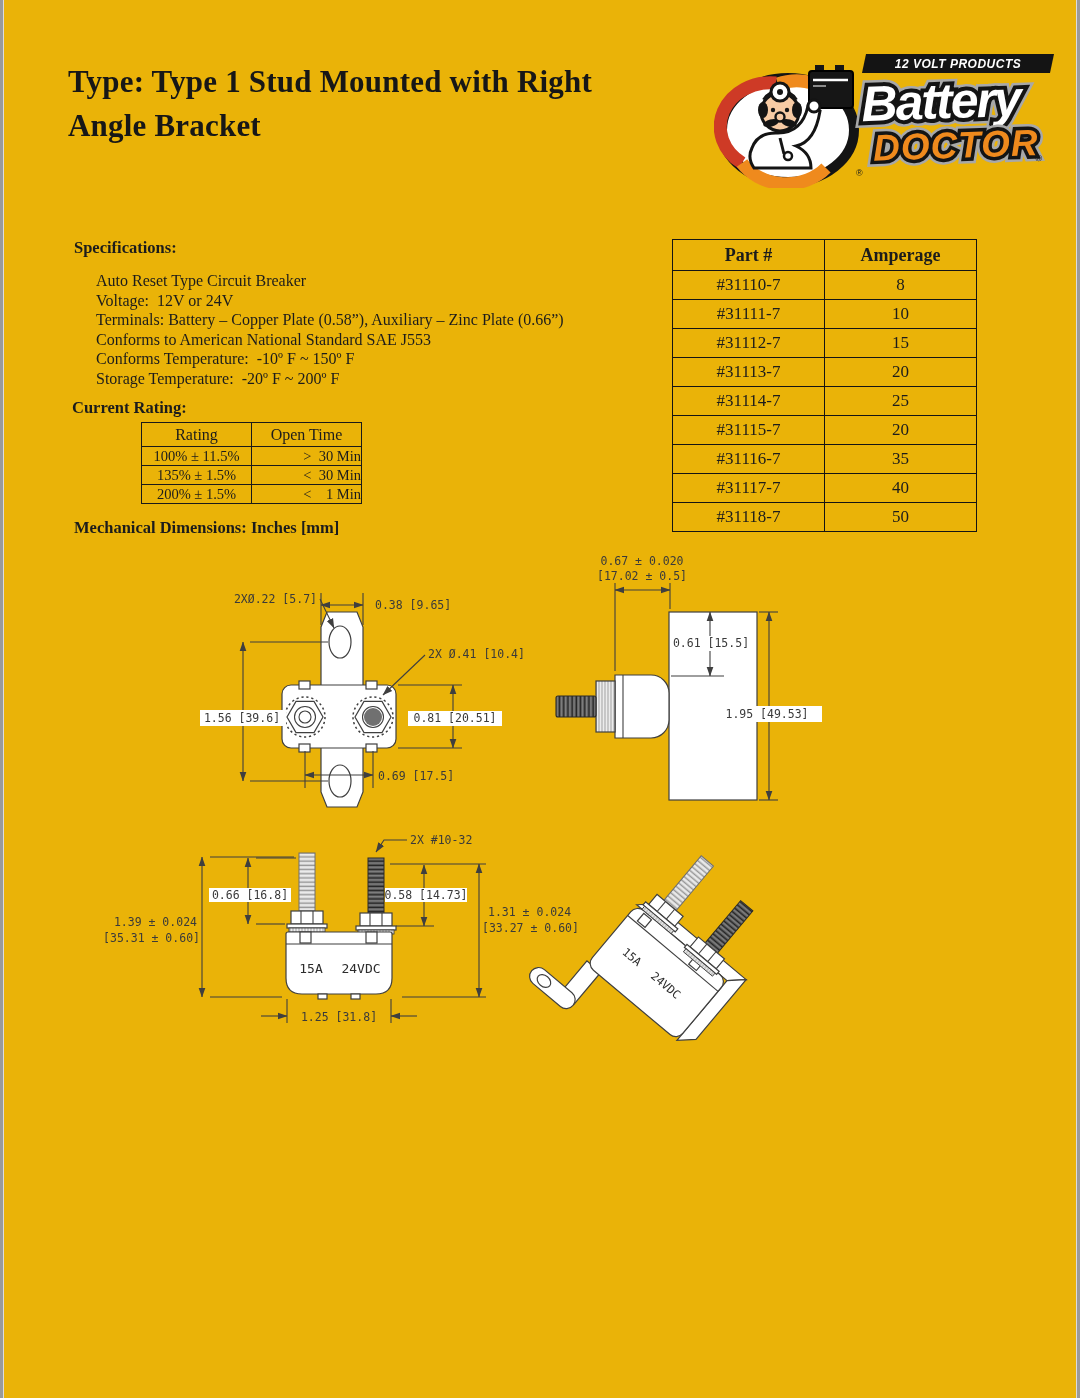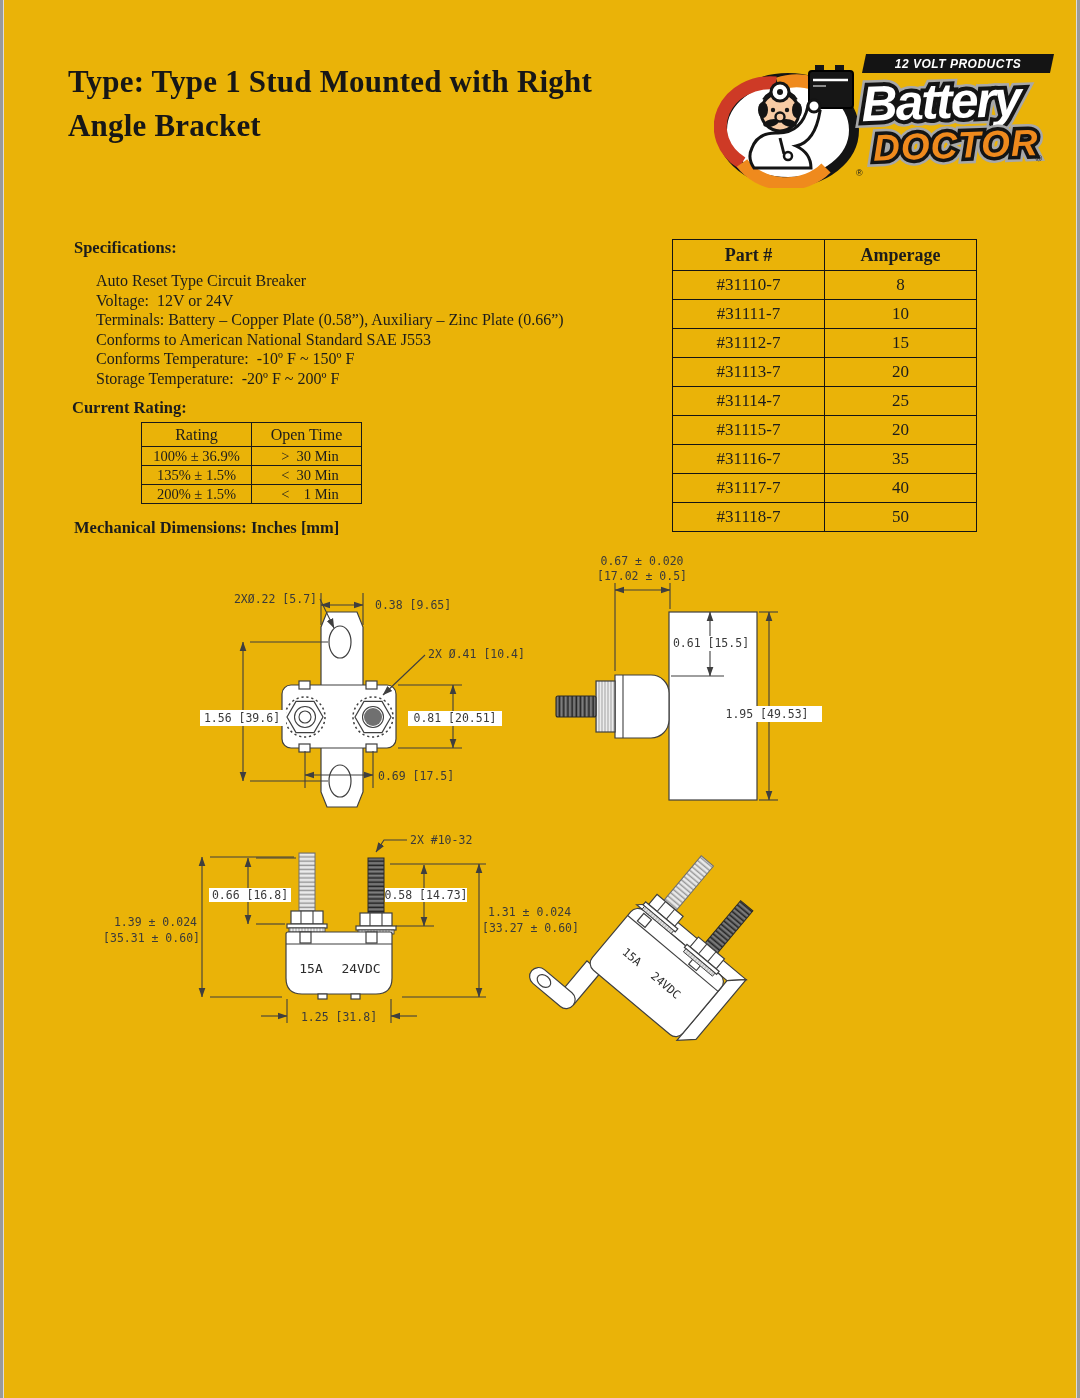--- a/index.html
+++ b/index.html
@@ -20,21 +20,21 @@
   .specs .items{margin-left:22px;margin-top:13px;}
   .specs .items div{white-space:pre;line-height:19.5px;}
   .cr-hd{position:absolute;left:68px;top:398px;font-weight:bold;font-size:16.5px;}
   
   table{border-collapse:collapse;}
   .rating-table{position:absolute;left:137px;top:422px;}
   .rating-table th,.rating-table td{border:1.4px solid #1a1a1a;padding:0;}
   .rating-table th{width:109px;height:23px;font-weight:normal;font-size:16px;text-align:center;}
   .rating-table td{height:18px;font-size:14.5px;}
   .rating-table td.c1{text-align:center;}
-  .rating-table td.c2{text-align:center;padding-left:7px;white-space:pre;}
+  .rating-table td.c2{text-align:right;padding-left:7px;white-space:pre;}
   .parts-table{position:absolute;left:668px;top:239px;}
   .parts-table th,.parts-table td{border:1.6px solid #141414;text-align:center;padding:0;}
   .parts-table th{width:151px;height:30px;font-size:18px;}
   .parts-table td{height:28px;font-size:17px;}
   .mech-hd{position:absolute;left:70px;top:518px;font-weight:bold;font-size:16.5px;}
   
   .mech-svg{position:absolute;left:0;top:545px;}
   .dimtxt{font-family:"DejaVu Sans Mono",monospace;font-size:11.5px;fill:#3a3a3a;}
   .marktxt{font-family:"DejaVu Sans Mono",monospace;font-size:13px;fill:#2c2c2c;}
   .isotxt{font-family:"DejaVu Sans Mono",monospace;font-size:11.5px;fill:#2c2c2c;}
@@ -125,21 +125,21 @@
 
   <div class="cr-hd">Current Rating:</div>
 
   <table class="rating-table">
     <tbody>
         <tr>
       <th>Rating</th>
       <th>Open Time</th>
     </tr>
     <tr>
-      <td class="c1">100% ± 36.9%</td>
+      <td class="c1">100% ± 11.5%</td>
       <td class="c2">&gt;  30 Min</td>
     </tr>
     <tr>
       <td class="c1">135% ± 1.5%</td>
       <td class="c2">&lt;  30 Min</td>
     </tr>
     <tr>
       <td class="c1">200% ± 1.5%</td>
       <td class="c2">&lt;    1 Min</td>
     </tr>

